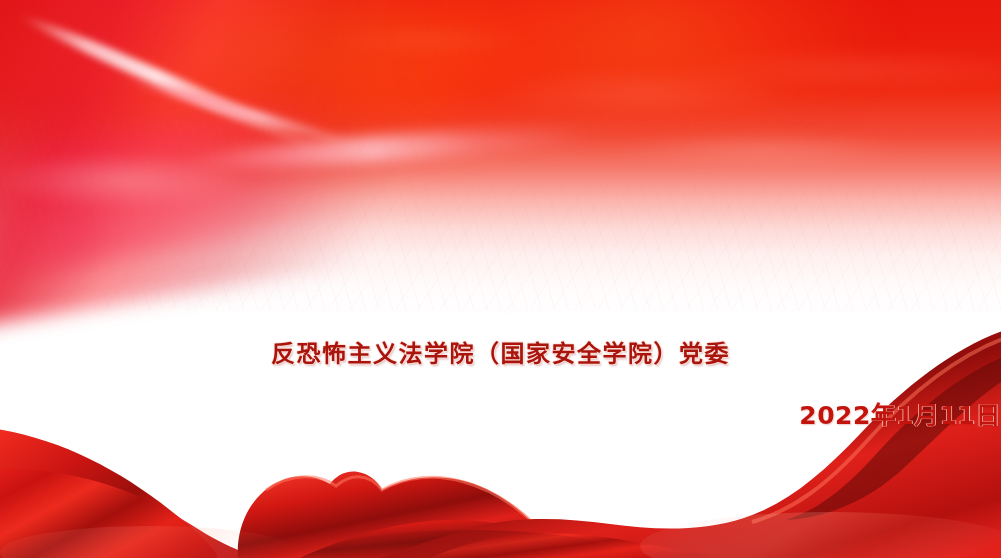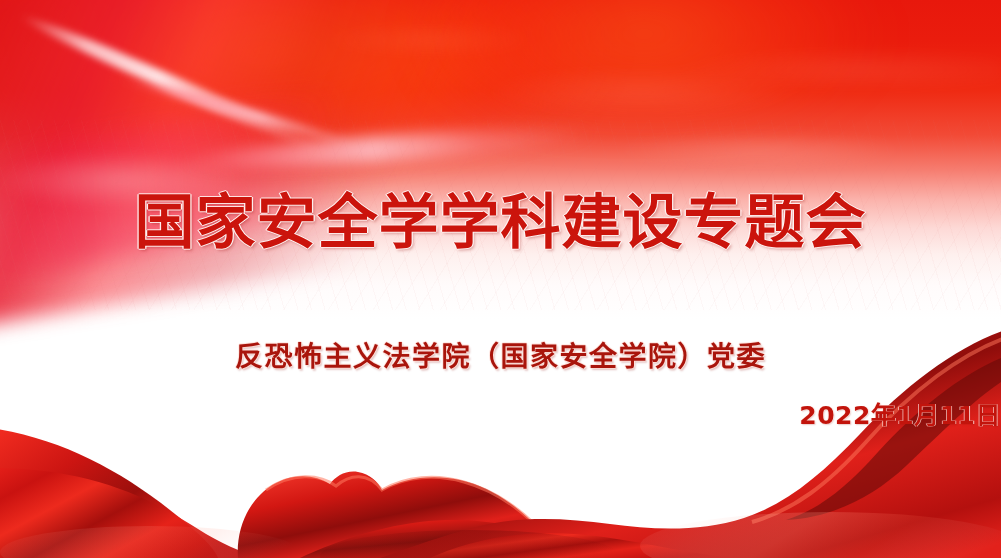--- a/index.html
+++ b/index.html
@@ -212,21 +212,21 @@
   .subtitle-wrap {
     position: absolute;
     left: 0; top: 340px;
     width: 1001px;
     text-align: center;
   }
   .subtitle {
     display: inline-block;
     font-family: "DejaVu Serif", "Liberation Serif", serif;
     font-weight: 700;
-    font-size: 28px;
+    font-size: 24px;
     line-height: 1.2;
     letter-spacing: 1.5px;
     color: #a9150c;
     text-shadow:
        1px  0   0 rgba(255,228,222,0.85),
       -1px  0   0 rgba(255,228,222,0.85),
        0    1px 0 rgba(255,220,214,0.75),
        0   -1px 0 rgba(255,220,214,0.75),
        1.5px 1.5px 2px rgba(140,12,6,0.25);
     white-space: nowrap;
@@ -345,23 +345,20 @@
       <path d="M 430,240 C 470,222 520,212 574,216 C 634,220 690,238 742,240 Z" fill="url(#gR1)" opacity="0.9"></path>
 
       <ellipse cx="470" cy="238" rx="150" ry="26" fill="url(#gShade)" opacity="0.5"></ellipse>
       <ellipse cx="830" cy="228" rx="190" ry="34" fill="url(#gHi)" opacity="0.45"></ellipse>
       <ellipse cx="150" cy="234" rx="150" ry="26" fill="url(#gHi)" opacity="0.30"></ellipse>
     </svg>
   </div>
 
   <div class="content">
 
-    <div class="title-wrap">
-      <div class="title">国家安全学学科建设专题会</div>
-    </div>
 
     <div class="subtitle-wrap">
       <div class="subtitle">反恐怖主义法学院（国家安全学院）党委</div>
     </div>
 
     <div class="date-wrap">
       <div class="date">2022年1月11日</div>
     </div>
 
   </div>

